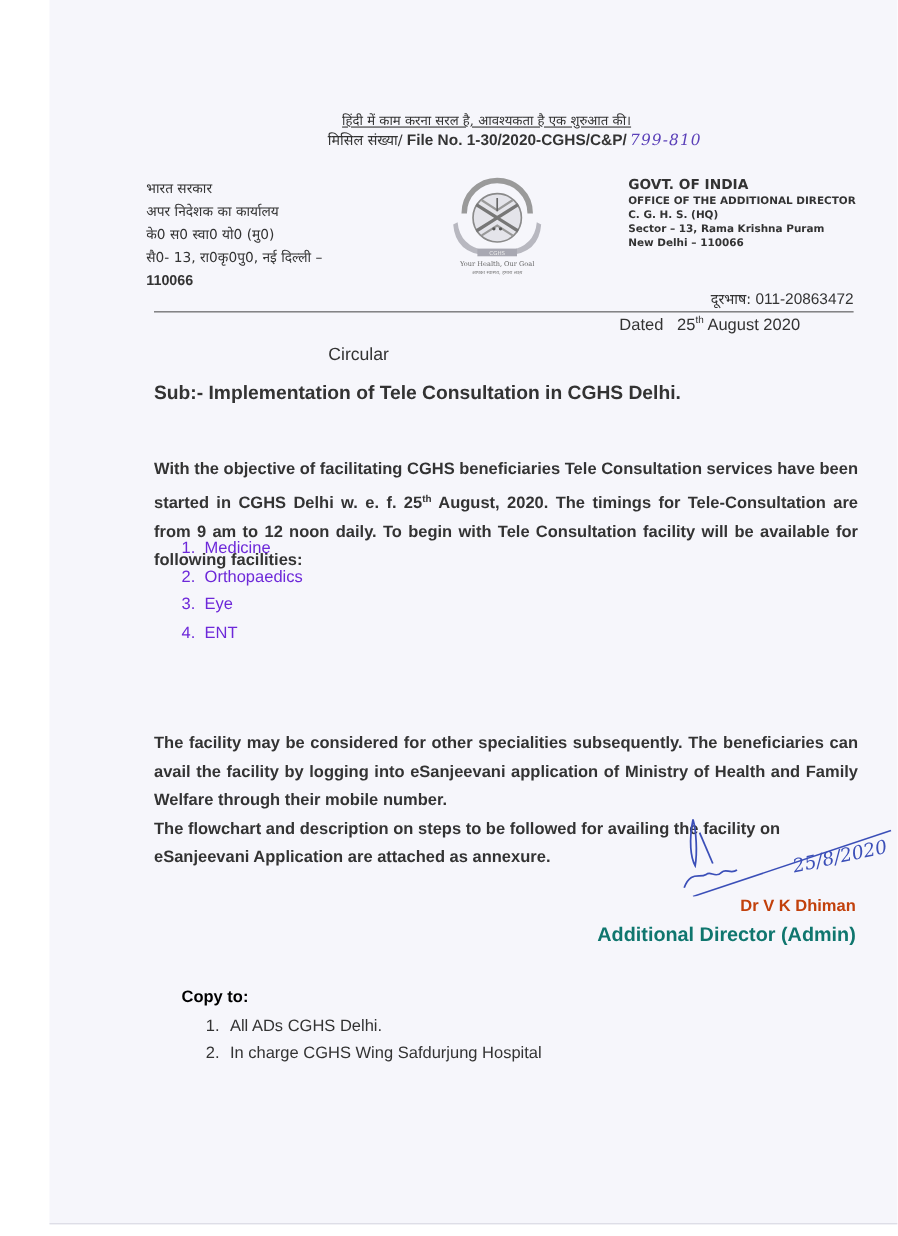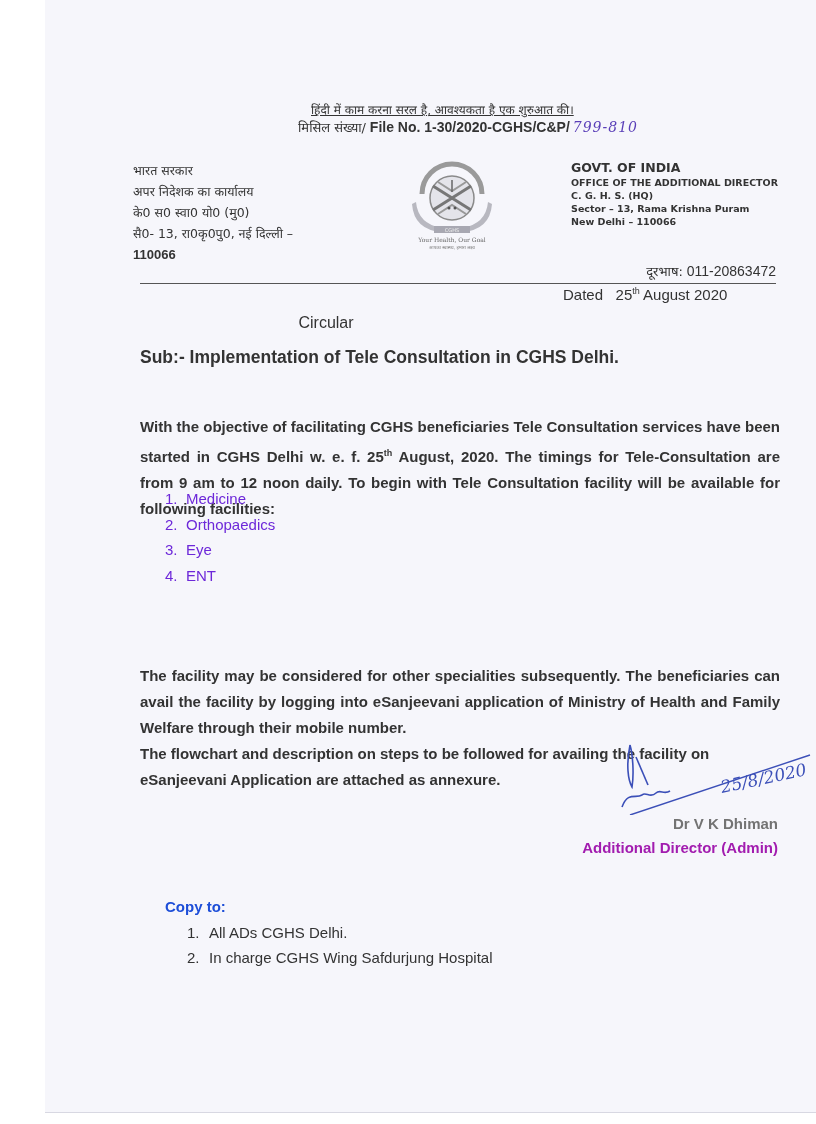--- a/index.html
+++ b/index.html
@@ -22,23 +22,23 @@
   .dated { left:563px; top:286px; font-size:15px; color:#333; white-space:nowrap; }
   .dated sup, .para sup { font-size:9px; }
   .circular { left:0; width:652px; top:314px; text-align:center; font-size:16px; color:#333; }
   .subject { left:140px; top:347px; font-size:17.5px; font-weight:bold; color:#333; white-space:nowrap; }
   .para { left:140px; width:640px; font-size:15px; font-weight:bold; color:#333; line-height:26px; text-align:justify;margin-top:31px; }
   .p1 { top:383px; }
   .list { left:165px; top:486px; font-size:15px; font-weight:normal; color:#6d28d9; line-height:25.5px; }
   .list .num { display:inline-block; width:21px; }
   .p2 { top:632px; line-height:26px; }
   .sig { left:600px; top:735px; width:216px; height:80px; }
-  .signame { right:38px; top:815px; font-size:15px; font-weight:bold; color:#737373; white-space:nowrap; }
-  .sigtitle { right:38px; top:839px; font-size:15px; font-weight:bold; color:#a21caf; white-space:nowrap; }
-  .copyto { left:165px; top:898px; font-size:15px; font-weight:bold; color:#1d4ed8; }
+  .signame { right:38px; top:815px; font-size:15px; font-weight:bold; color:#c2410c; white-space:nowrap; }
+  .sigtitle { right:38px; top:839px; font-size:18px; font-weight:bold; color:#0f766e; white-space:nowrap; }
+  .copyto { left:165px; top:898px; font-size:15px; font-weight:bold; color:#000000; }
   .clist { left:187px; top:920px; font-size:15px; color:#333; line-height:25px; }
   .clist .num { display:inline-block; width:22px; }
 </style>
 </head>
 <body>
 
 <div class="paper"></div>
 
 <div class="abs hindi-top">हिंदी में काम करना सरल है, आवश्यकता है एक शुरुआत की।</div>
 <div class="abs file-no">

